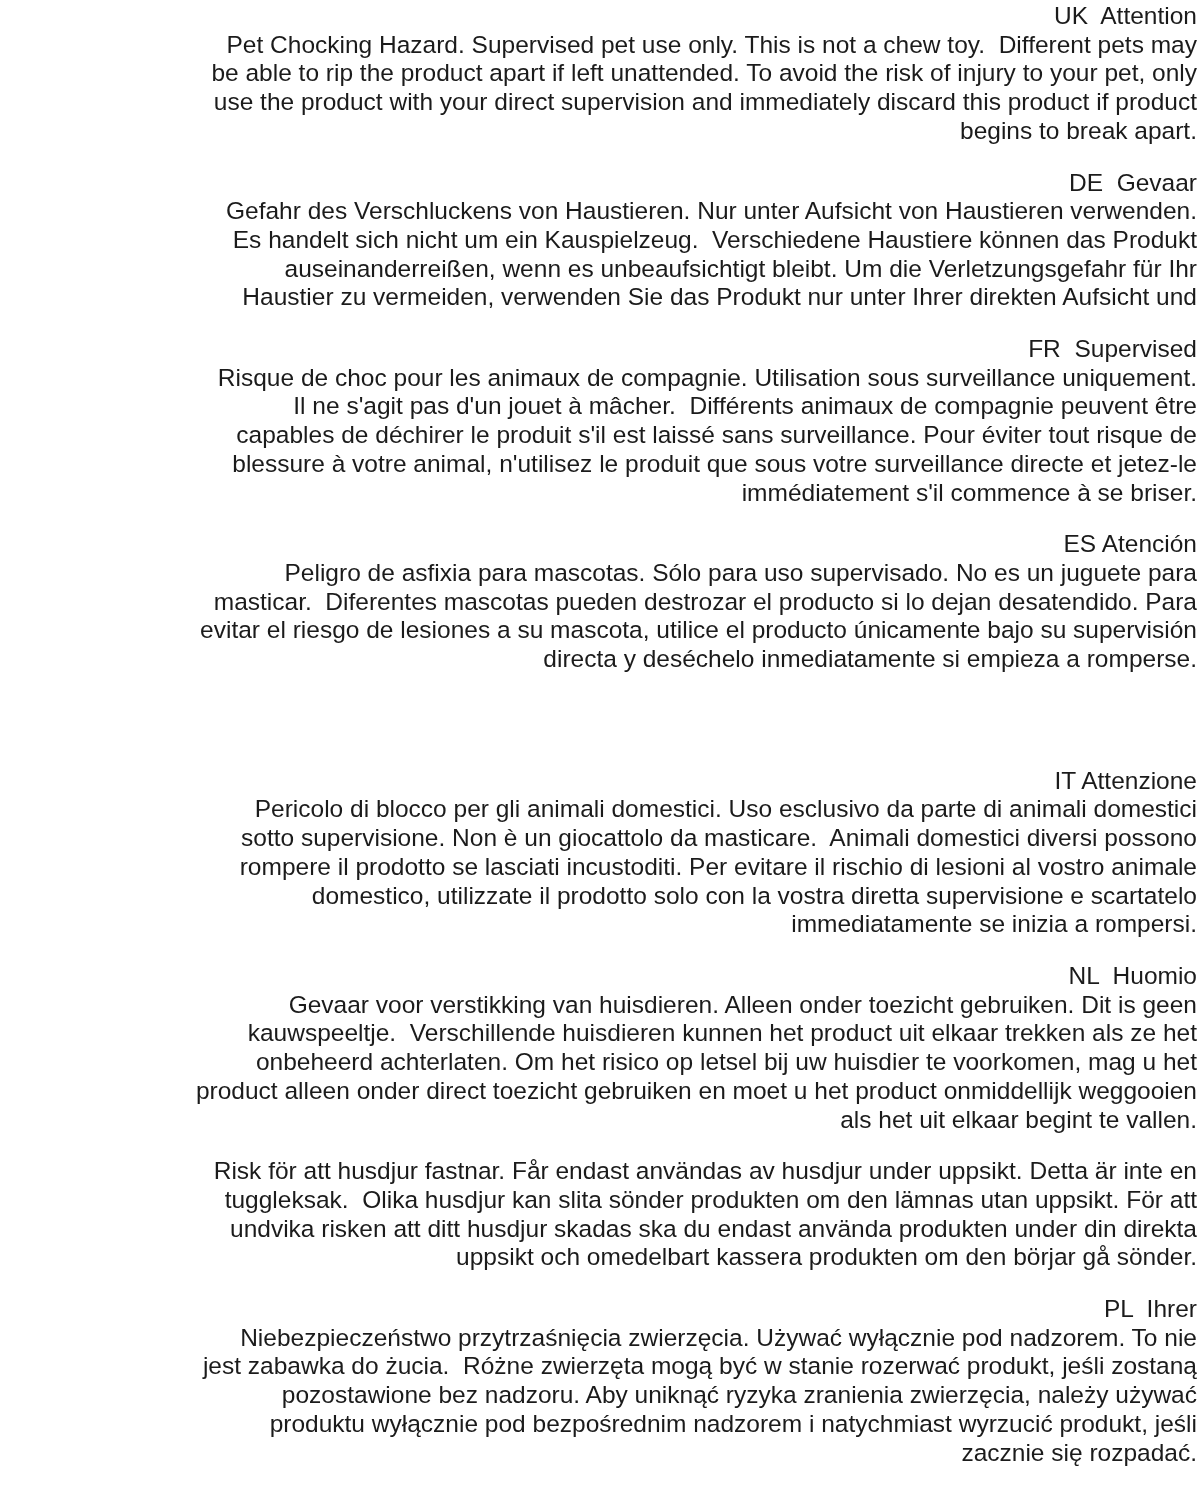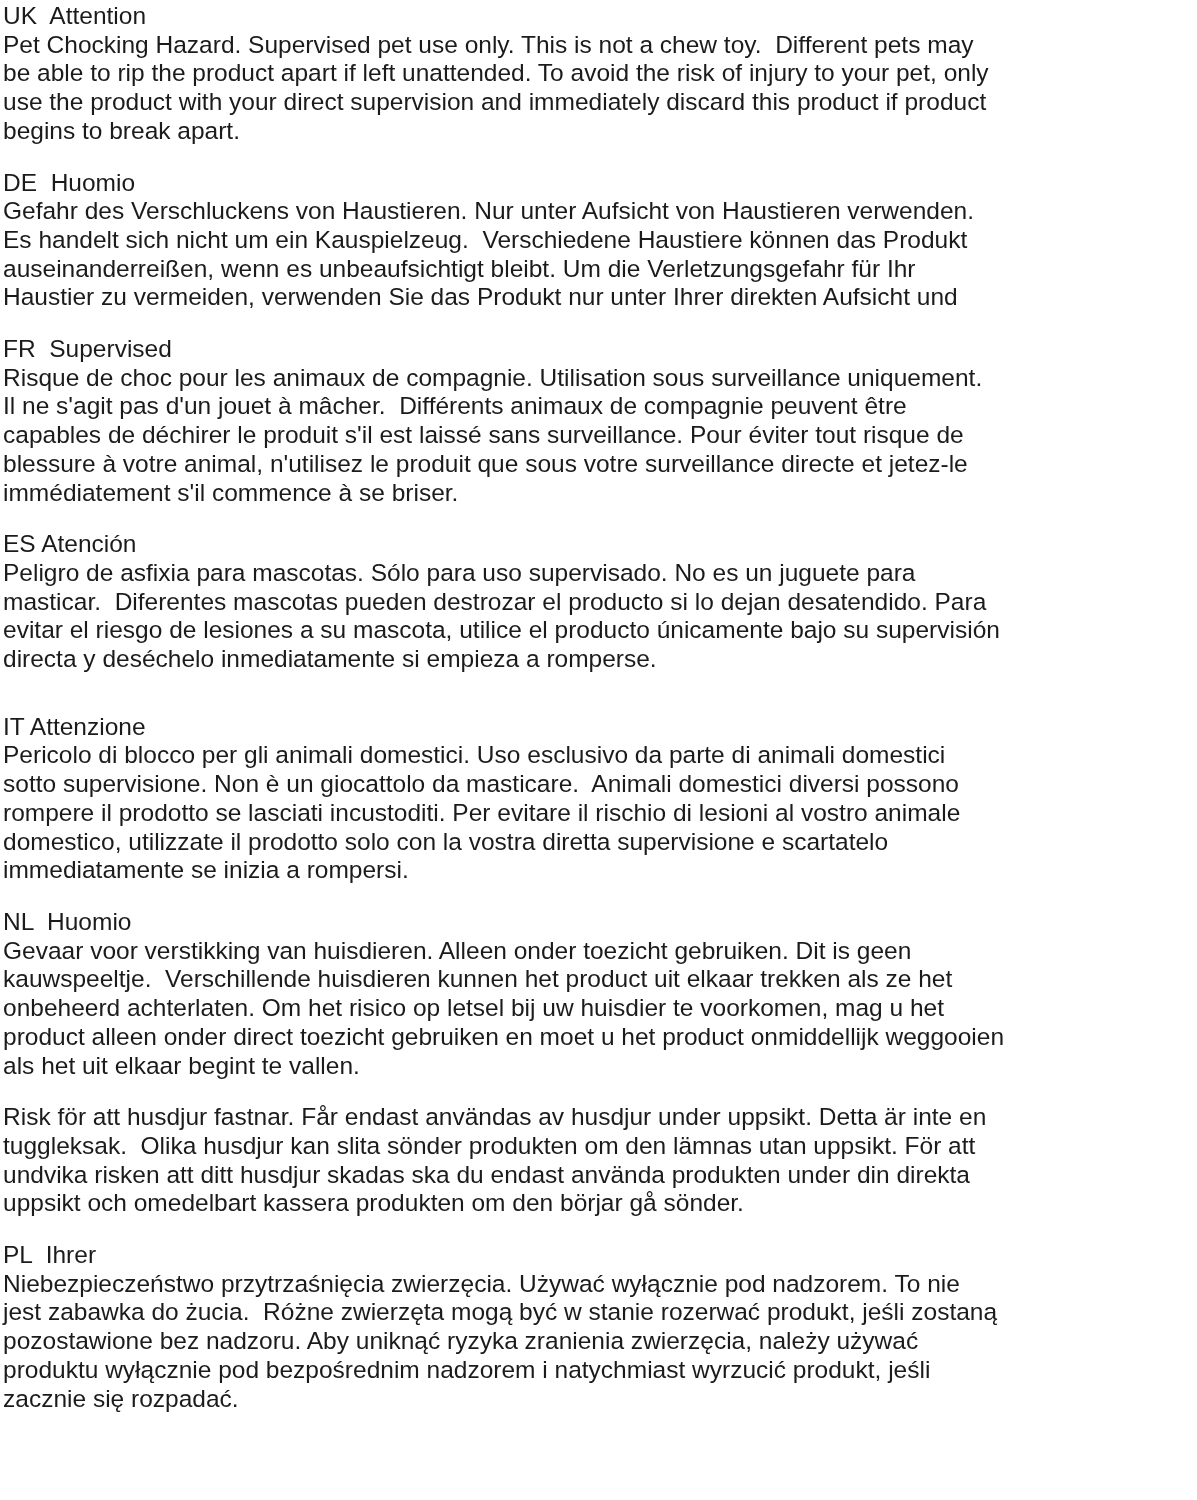--- a/index.html
+++ b/index.html
@@ -12,26 +12,27 @@
     width: 1197px;
     height: 1500px;
     box-sizing: border-box;
     padding: 2px 0 0 3px;
     background: #ffffff;
     font-family: "Liberation Sans", "DejaVu Sans", sans-serif;
     font-size: 24.5px;
     line-height: 28.7px;
     color: #1b1b1b;
     overflow: hidden;
+    text-align: right;
   }
   .warn-section {
     margin: 0 0 23px 0;
   }
   .warn-section.large-gap {
-    margin-bottom: 39px;
+    margin-bottom: 93px;
   }
   .section-header,
   .section-body {
     white-space: pre;
     letter-spacing: 0;
   }
 </style>
 </head>
 <body>
 
@@ -39,21 +40,21 @@
 
   <section class="warn-section">
     <div class="section-header">UK  Attention</div>
     <div class="section-body">Pet Chocking Hazard. Supervised pet use only. This is not a chew toy.  Different pets may
 be able to rip the product apart if left unattended. To avoid the risk of injury to your pet, only
 use the product with your direct supervision and immediately discard this product if product
 begins to break apart.</div>
   </section>
 
   <section class="warn-section">
-    <div class="section-header">DE  Huomio</div>
+    <div class="section-header">DE  Gevaar</div>
     <div class="section-body">Gefahr des Verschluckens von Haustieren. Nur unter Aufsicht von Haustieren verwenden.
 Es handelt sich nicht um ein Kauspielzeug.  Verschiedene Haustiere können das Produkt
 auseinanderreißen, wenn es unbeaufsichtigt bleibt. Um die Verletzungsgefahr für Ihr
 Haustier zu vermeiden, verwenden Sie das Produkt nur unter Ihrer direkten Aufsicht und</div>
   </section>
 
   <section class="warn-section">
     <div class="section-header">FR  Supervised</div>
     <div class="section-body">Risque de choc pour les animaux de compagnie. Utilisation sous surveillance uniquement.
 Il ne s'agit pas d'un jouet à mâcher.  Différents animaux de compagnie peuvent être

